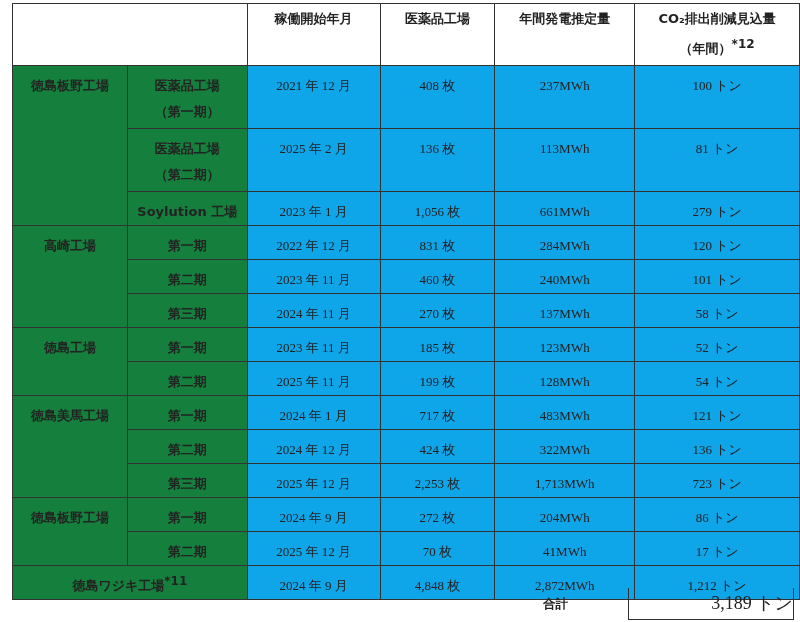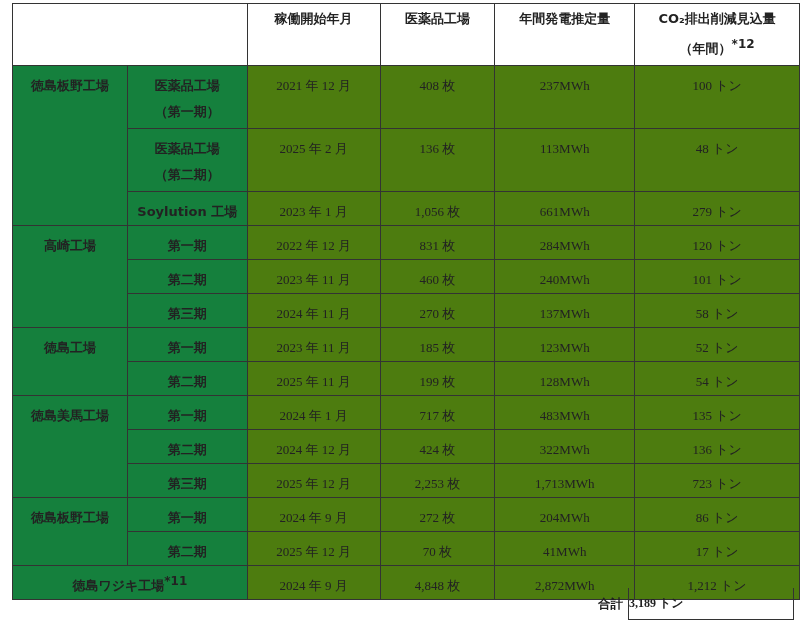--- a/index.html
+++ b/index.html
@@ -5,27 +5,27 @@
   html, body { margin: 0; padding: 0; background: #ffffff; }
   body { width: 800px; height: 622px; position: relative; overflow: hidden;
          font-family: "Liberation Serif", "DejaVu Serif", serif; color: #222; }
   table.main { position: absolute; left: 12px; top: 3px; border-collapse: collapse; table-layout: fixed; }
   table.main td { border: 1px solid #333; font-size: 13px; text-align: center; vertical-align: top; padding: 0; }
   .hdr td { height: 61px; background: #fff; font-family: "DejaVu Sans", "Liberation Sans", sans-serif; font-weight: bold; font-size: 12.5px; padding-top: 8px; line-height: 30px; }
   .lbl { background: #15803d; font-family: "DejaVu Sans", "Liberation Sans", sans-serif; font-weight: bold; font-size: 12.5px; }
   td.lbl, td.val { padding-top: 7px !important; line-height: 26px; }
   tr.tall td { height: 55px; }
   tr.std td { height: 26px; }
-  .val { background: #4d7c0f; }
+  .val { background: #0ea5e9; }
   .sup { font-size: 12px; vertical-align: super; line-height: 0; }
   .total-wrap { position: absolute; top: 588px; left: 488px; }
-  .total-label { position: absolute; left: 0; width: 135px; top: 0; height: 32px; text-align: right;
+  .total-label { position: absolute; left: 0; width: 135px; top: 0; height: 32px; text-align: center;
                  font-family: "DejaVu Sans", sans-serif; font-weight: bold; font-size: 12.5px; line-height: 32px; }
   .total-value { position: absolute; left: 140px; width: 164px; top: 0; height: 31px; border: 1px solid #333; border-top: none;
-                 text-align: left; font-weight: bold; font-size: 12px; line-height: 31px; }
+                 text-align: right; font-weight: normal; font-size: 18px; line-height: 31px; }
 </style>
 </head>
 <body>
 
 <table class="main">
   <colgroup>
     <col style="width:115px">
       <col style="width:120px">
       <col style="width:133px">
     <col style="width:115px">
@@ -50,21 +50,21 @@
     <td class="val">2021 年 12 月</td>
     <td class="val">408 枚</td>
     <td class="val">237MWh</td>
     <td class="val">100 トン</td>
   </tr>
   <tr class="tall">
     <td class="lbl"><span>医薬品工場</span><br><span>（第二期）</span></td>
     <td class="val">2025 年 2 月</td>
     <td class="val">136 枚</td>
     <td class="val">113MWh</td>
-    <td class="val">48 トン</td>
+    <td class="val">81 トン</td>
   </tr>
   <tr class="std">
     <td class="lbl">Soylution 工場</td>
     <td class="val">2023 年 1 月</td>
     <td class="val">1,056 枚</td>
     <td class="val">661MWh</td>
     <td class="val">279 トン</td>
   </tr>
 
   <tr class="std">
@@ -105,21 +105,21 @@
     <td class="val">128MWh</td>
     <td class="val">54 トン</td>
   </tr>
 
   <tr class="std">
     <td class="lbl" rowspan="3">徳島美馬工場</td>
     <td class="lbl">第一期</td>
     <td class="val">2024 年 1 月</td>
     <td class="val">717 枚</td>
     <td class="val">483MWh</td>
-    <td class="val">135 トン</td>
+    <td class="val">121 トン</td>
   </tr>
   <tr class="std">
     <td class="lbl">第二期</td>
     <td class="val">2024 年 12 月</td>
     <td class="val">424 枚</td>
     <td class="val">322MWh</td>
     <td class="val">136 トン</td>
   </tr>
   <tr class="std">
     <td class="lbl">第三期</td>

